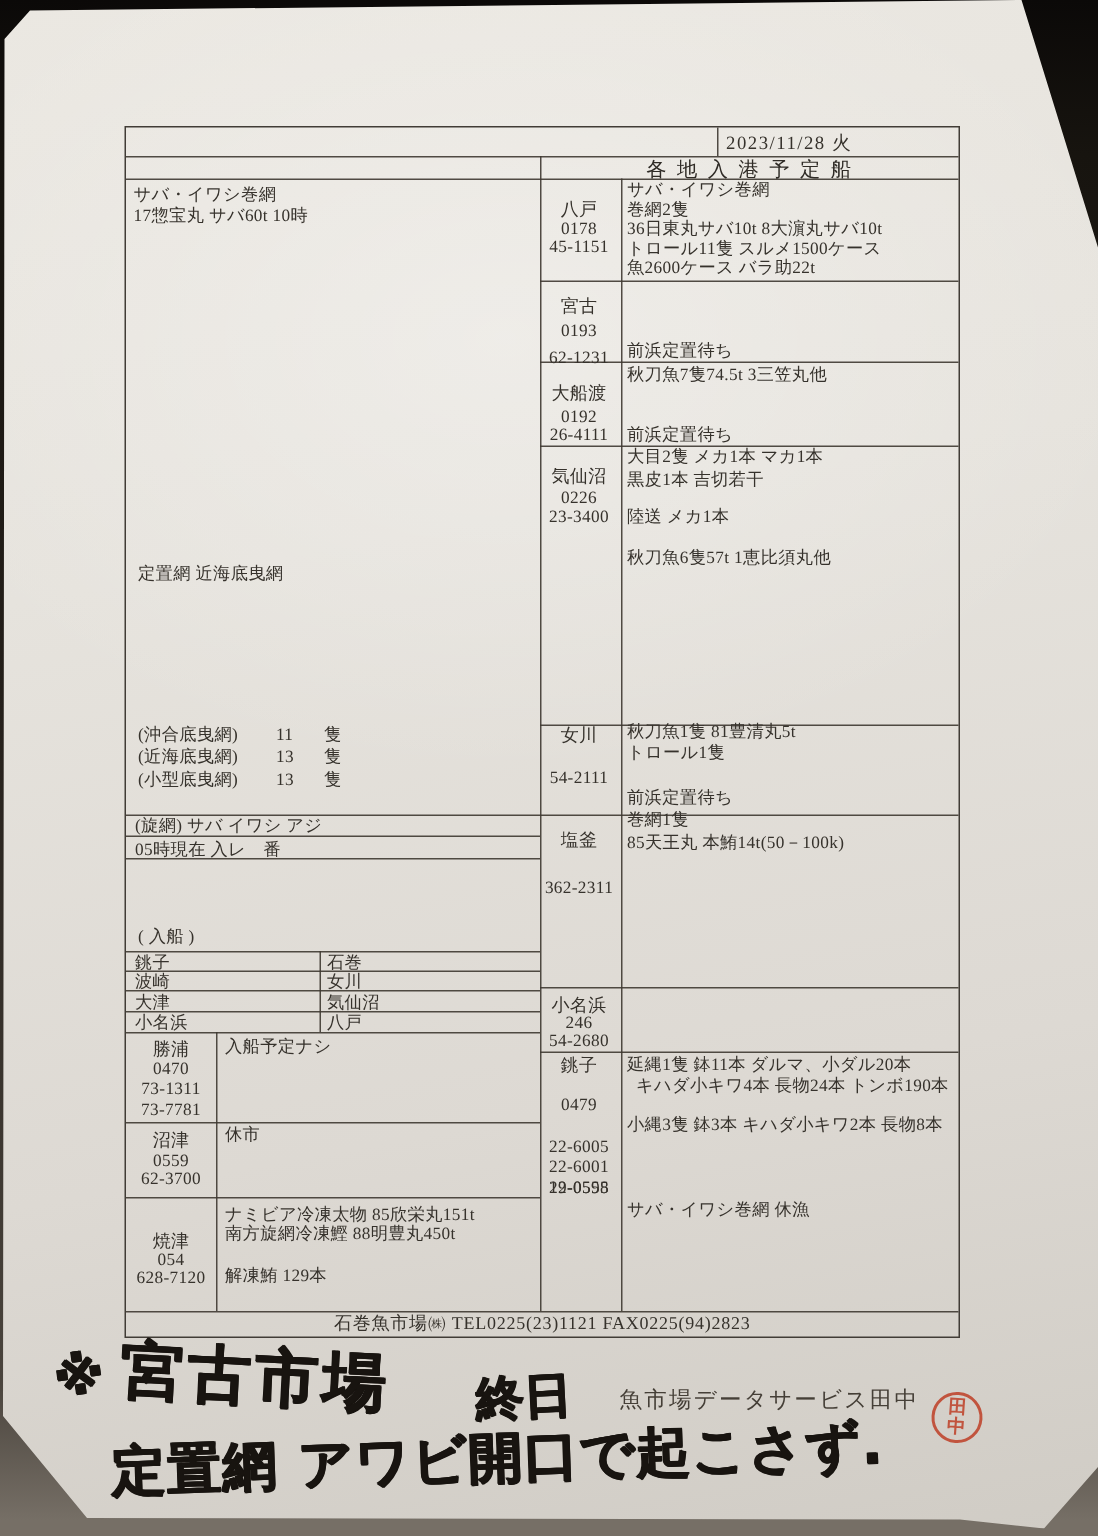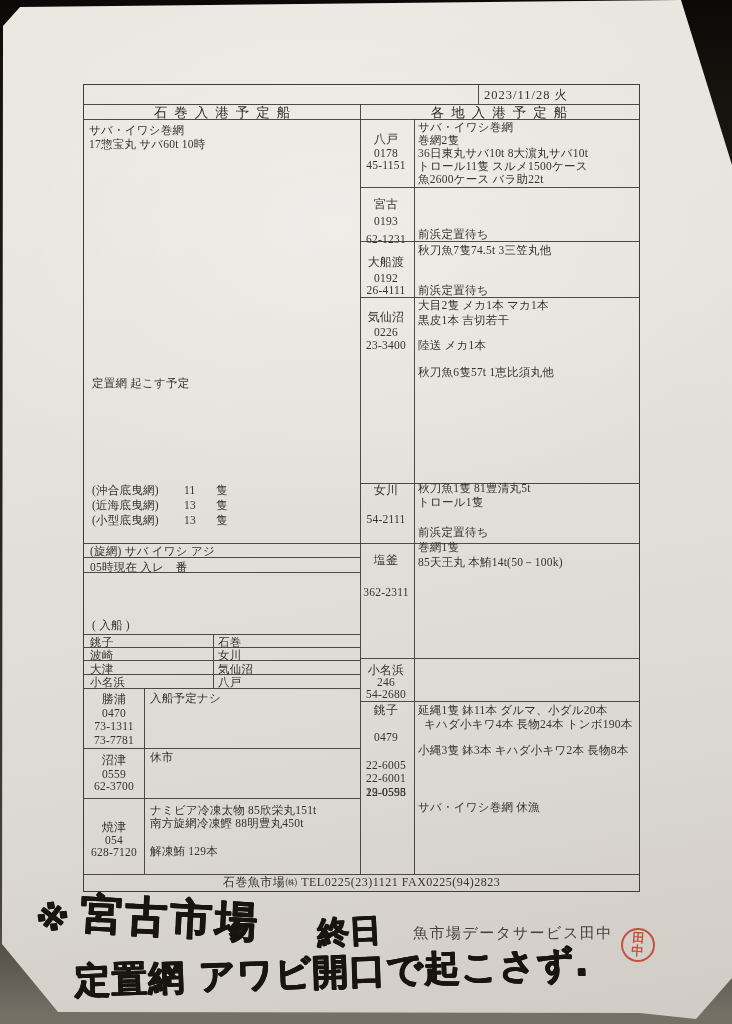--- a/index.html
+++ b/index.html
@@ -66,26 +66,25 @@
     <div class="hl" style="left:0;top:562px;width:276px;"></div>
     <div class="hl" style="left:0;top:575px;width:276px;"></div>
     <div class="hl" style="left:0;top:589px;width:276px;"></div>
     <div class="hl" style="left:0;top:603px;width:276px;"></div>
     <div class="hl" style="left:0;top:663px;width:276px;"></div>
     <div class="hl" style="left:0;top:713px;width:276px;"></div>
     <div class="vl" style="left:129px;top:549px;height:54px;"></div>
     <div class="vl" style="left:60px;top:603px;height:186px;"></div>
 
     <div class="t" style="left:400px;top:3px;font-size:12.5px;letter-spacing:1px;">2023/11/28 火</div>
-    <div class="t hdr" style="left:0;top:20px;">石巻入港予定船</div>
     <div class="t hdr" style="left:277px;top:20px;">各地入港予定船</div>
 
     <div class="t" style="left:5px;top:39px;">サバ・イワシ巻網</div>
     <div class="t" style="left:5px;top:53px;">17惣宝丸 サバ60t 10時</div>
-    <div class="t" style="left:8px;top:292px;">定置網 起こす予定</div>
+    <div class="t" style="left:8px;top:292px;">定置網 近海底曳網</div>
 
     <div class="t" style="left:8px;top:399px;">(沖合底曳網)</div>
     <div class="t" style="left:100px;top:399px;">11</div>
     <div class="t" style="left:132px;top:399px;">隻</div>
     <div class="t" style="left:8px;top:414px;">(近海底曳網)</div>
     <div class="t" style="left:100px;top:414px;">13</div>
     <div class="t" style="left:132px;top:414px;">隻</div>
     <div class="t" style="left:8px;top:429px;">(小型底曳網)</div>
     <div class="t" style="left:100px;top:429px;">13</div>
     <div class="t" style="left:132px;top:429px;">隻</div>

